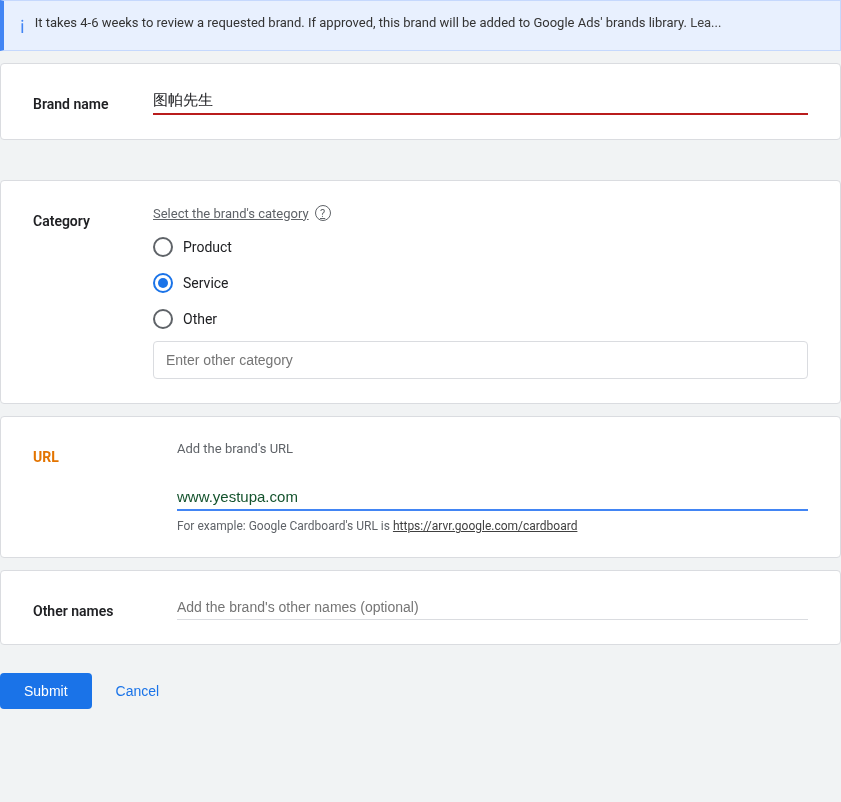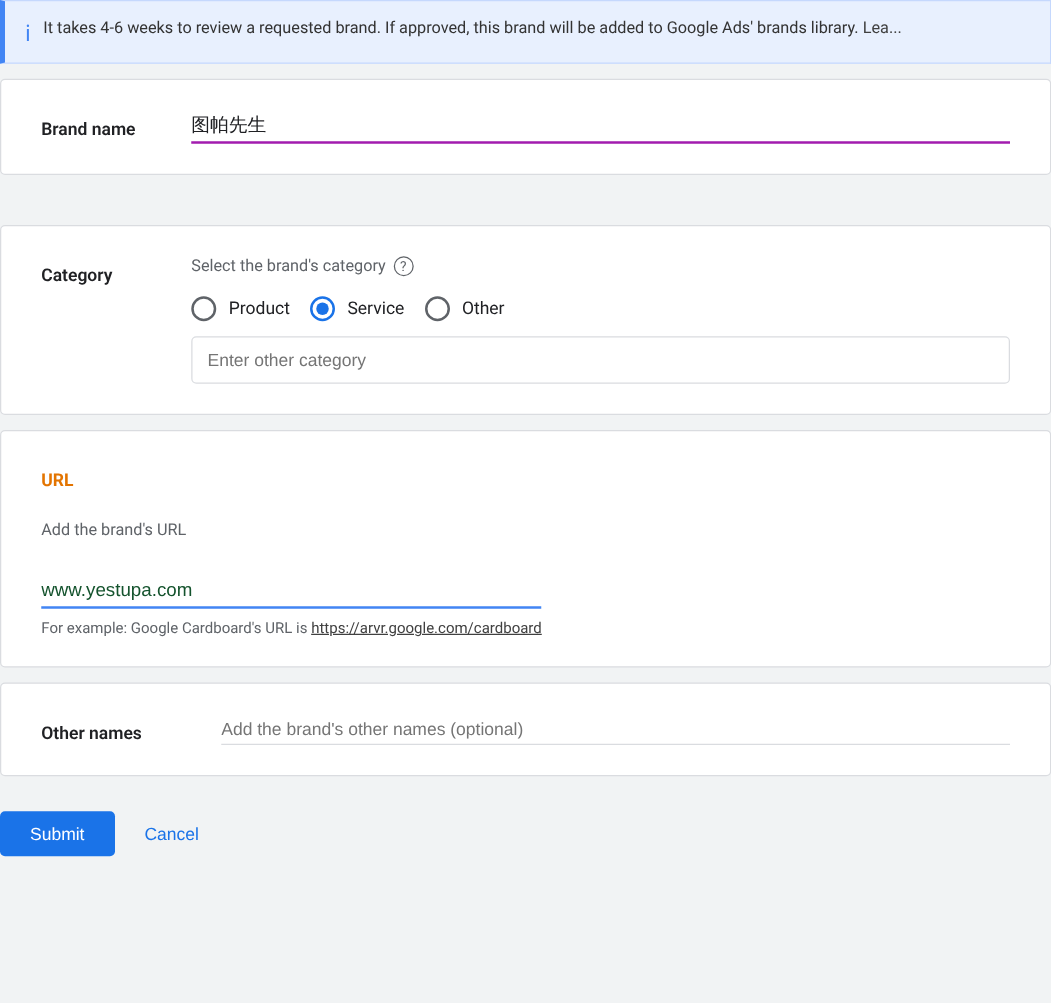--- a/index.html
+++ b/index.html
@@ -77,54 +77,55 @@
     }
 
     .section-content {
       flex: 1;
     }
 
     
     .brand-name-input {
       width: 100%;
       border: none;
-      border-bottom: 2px solid #a21caf;
+      border-bottom: 2px solid #b91c1c;
       outline: none;
       font-size: 15px;
       color: #202124;
       padding: 4px 0;
       background: transparent;
     }
 
     
     .category-title {
       font-size: 13px;
       color: #5f6368;
       margin-bottom: 16px;
       display: flex;
       align-items: center;
       gap: 6px;
+      text-decoration: underline;
     }
 
     .help-icon {
       display: inline-flex;
       align-items: center;
       justify-content: center;
       width: 16px;
       height: 16px;
       border-radius: 50%;
       border: 1px solid #5f6368;
       font-size: 11px;
       color: #5f6368;
       cursor: pointer;
     }
 
     .radio-group {
       display: flex;
-      flex-direction: row;
+      flex-direction: column;
       gap: 16px;
     }
 
     .radio-item {
       display: flex;
       align-items: center;
       gap: 10px;
       cursor: pointer;
     }
 
@@ -175,21 +176,20 @@
     
     .url-section-card {
       background: #fff;
       border: 1px solid #dadce0;
       border-radius: 4px;
       margin-bottom: 12px;
       padding: 24px 32px;
       display: flex;
       align-items: flex-start;
       gap: 24px;
-      flex-direction: column;
     }
 
     .url-add-label {
       font-size: 13px;
       color: #5f6368;
       margin-bottom: 28px;
     }
 
     .url-input {
       width: 100%;

